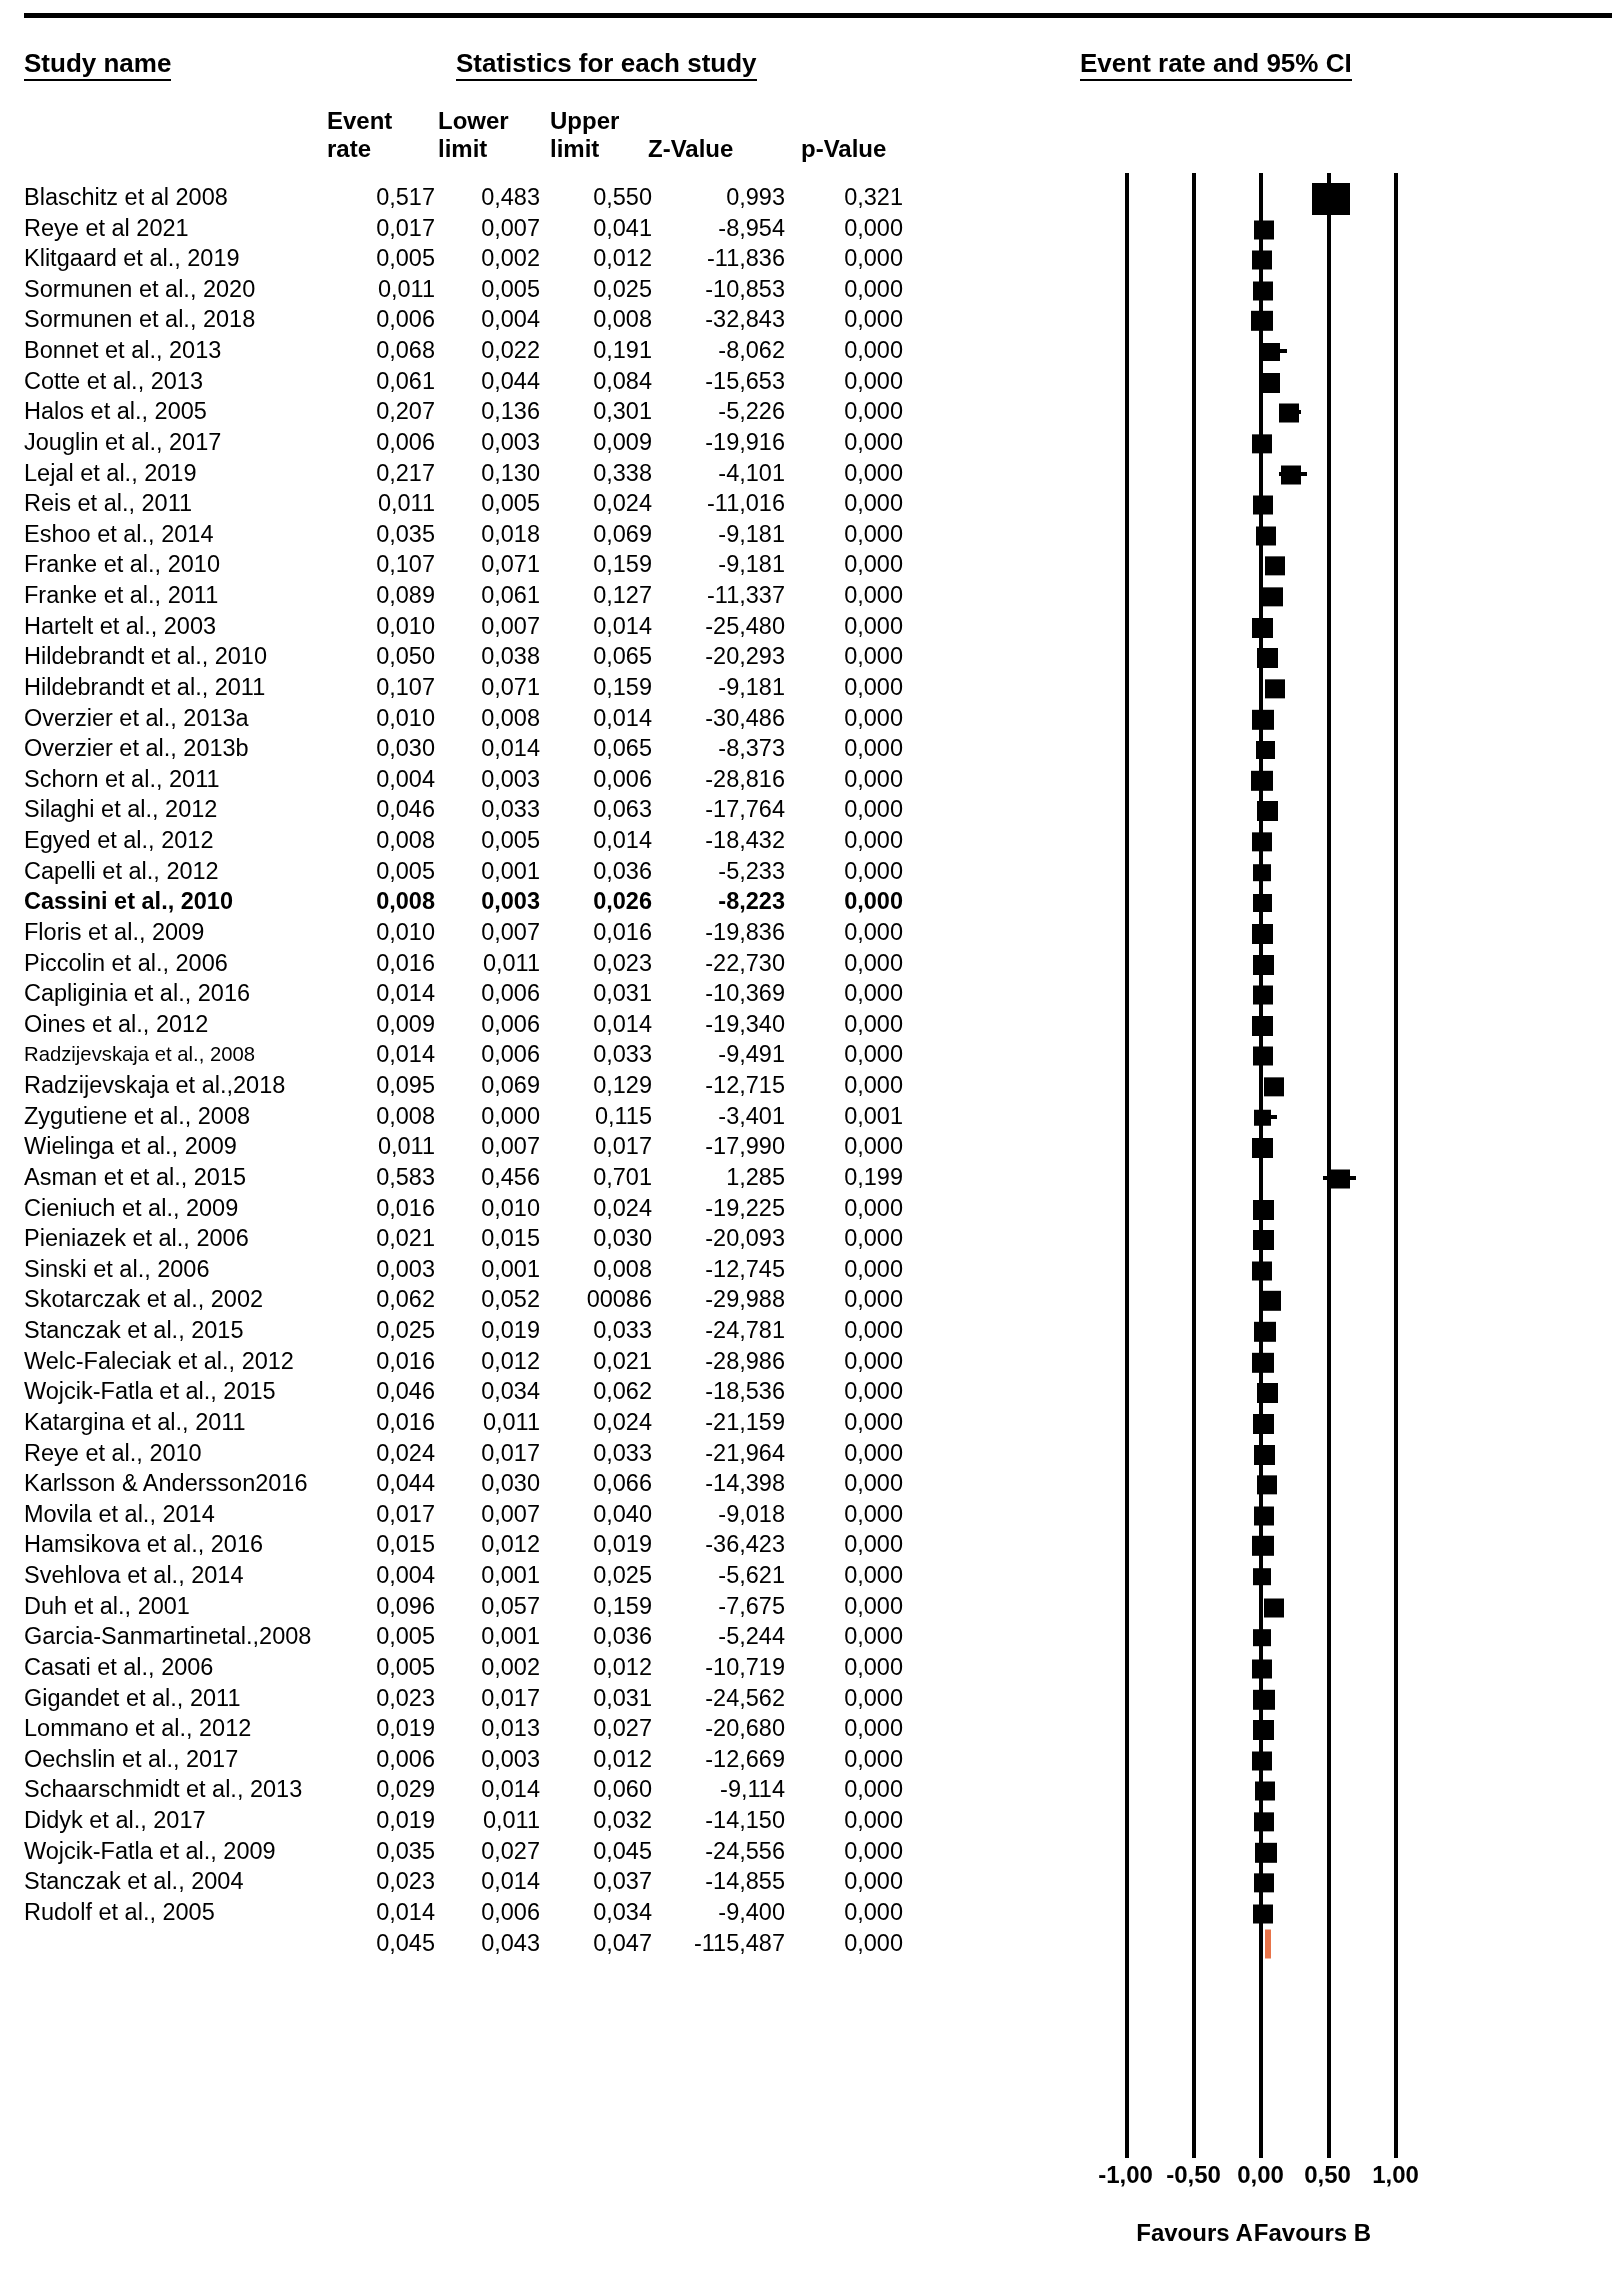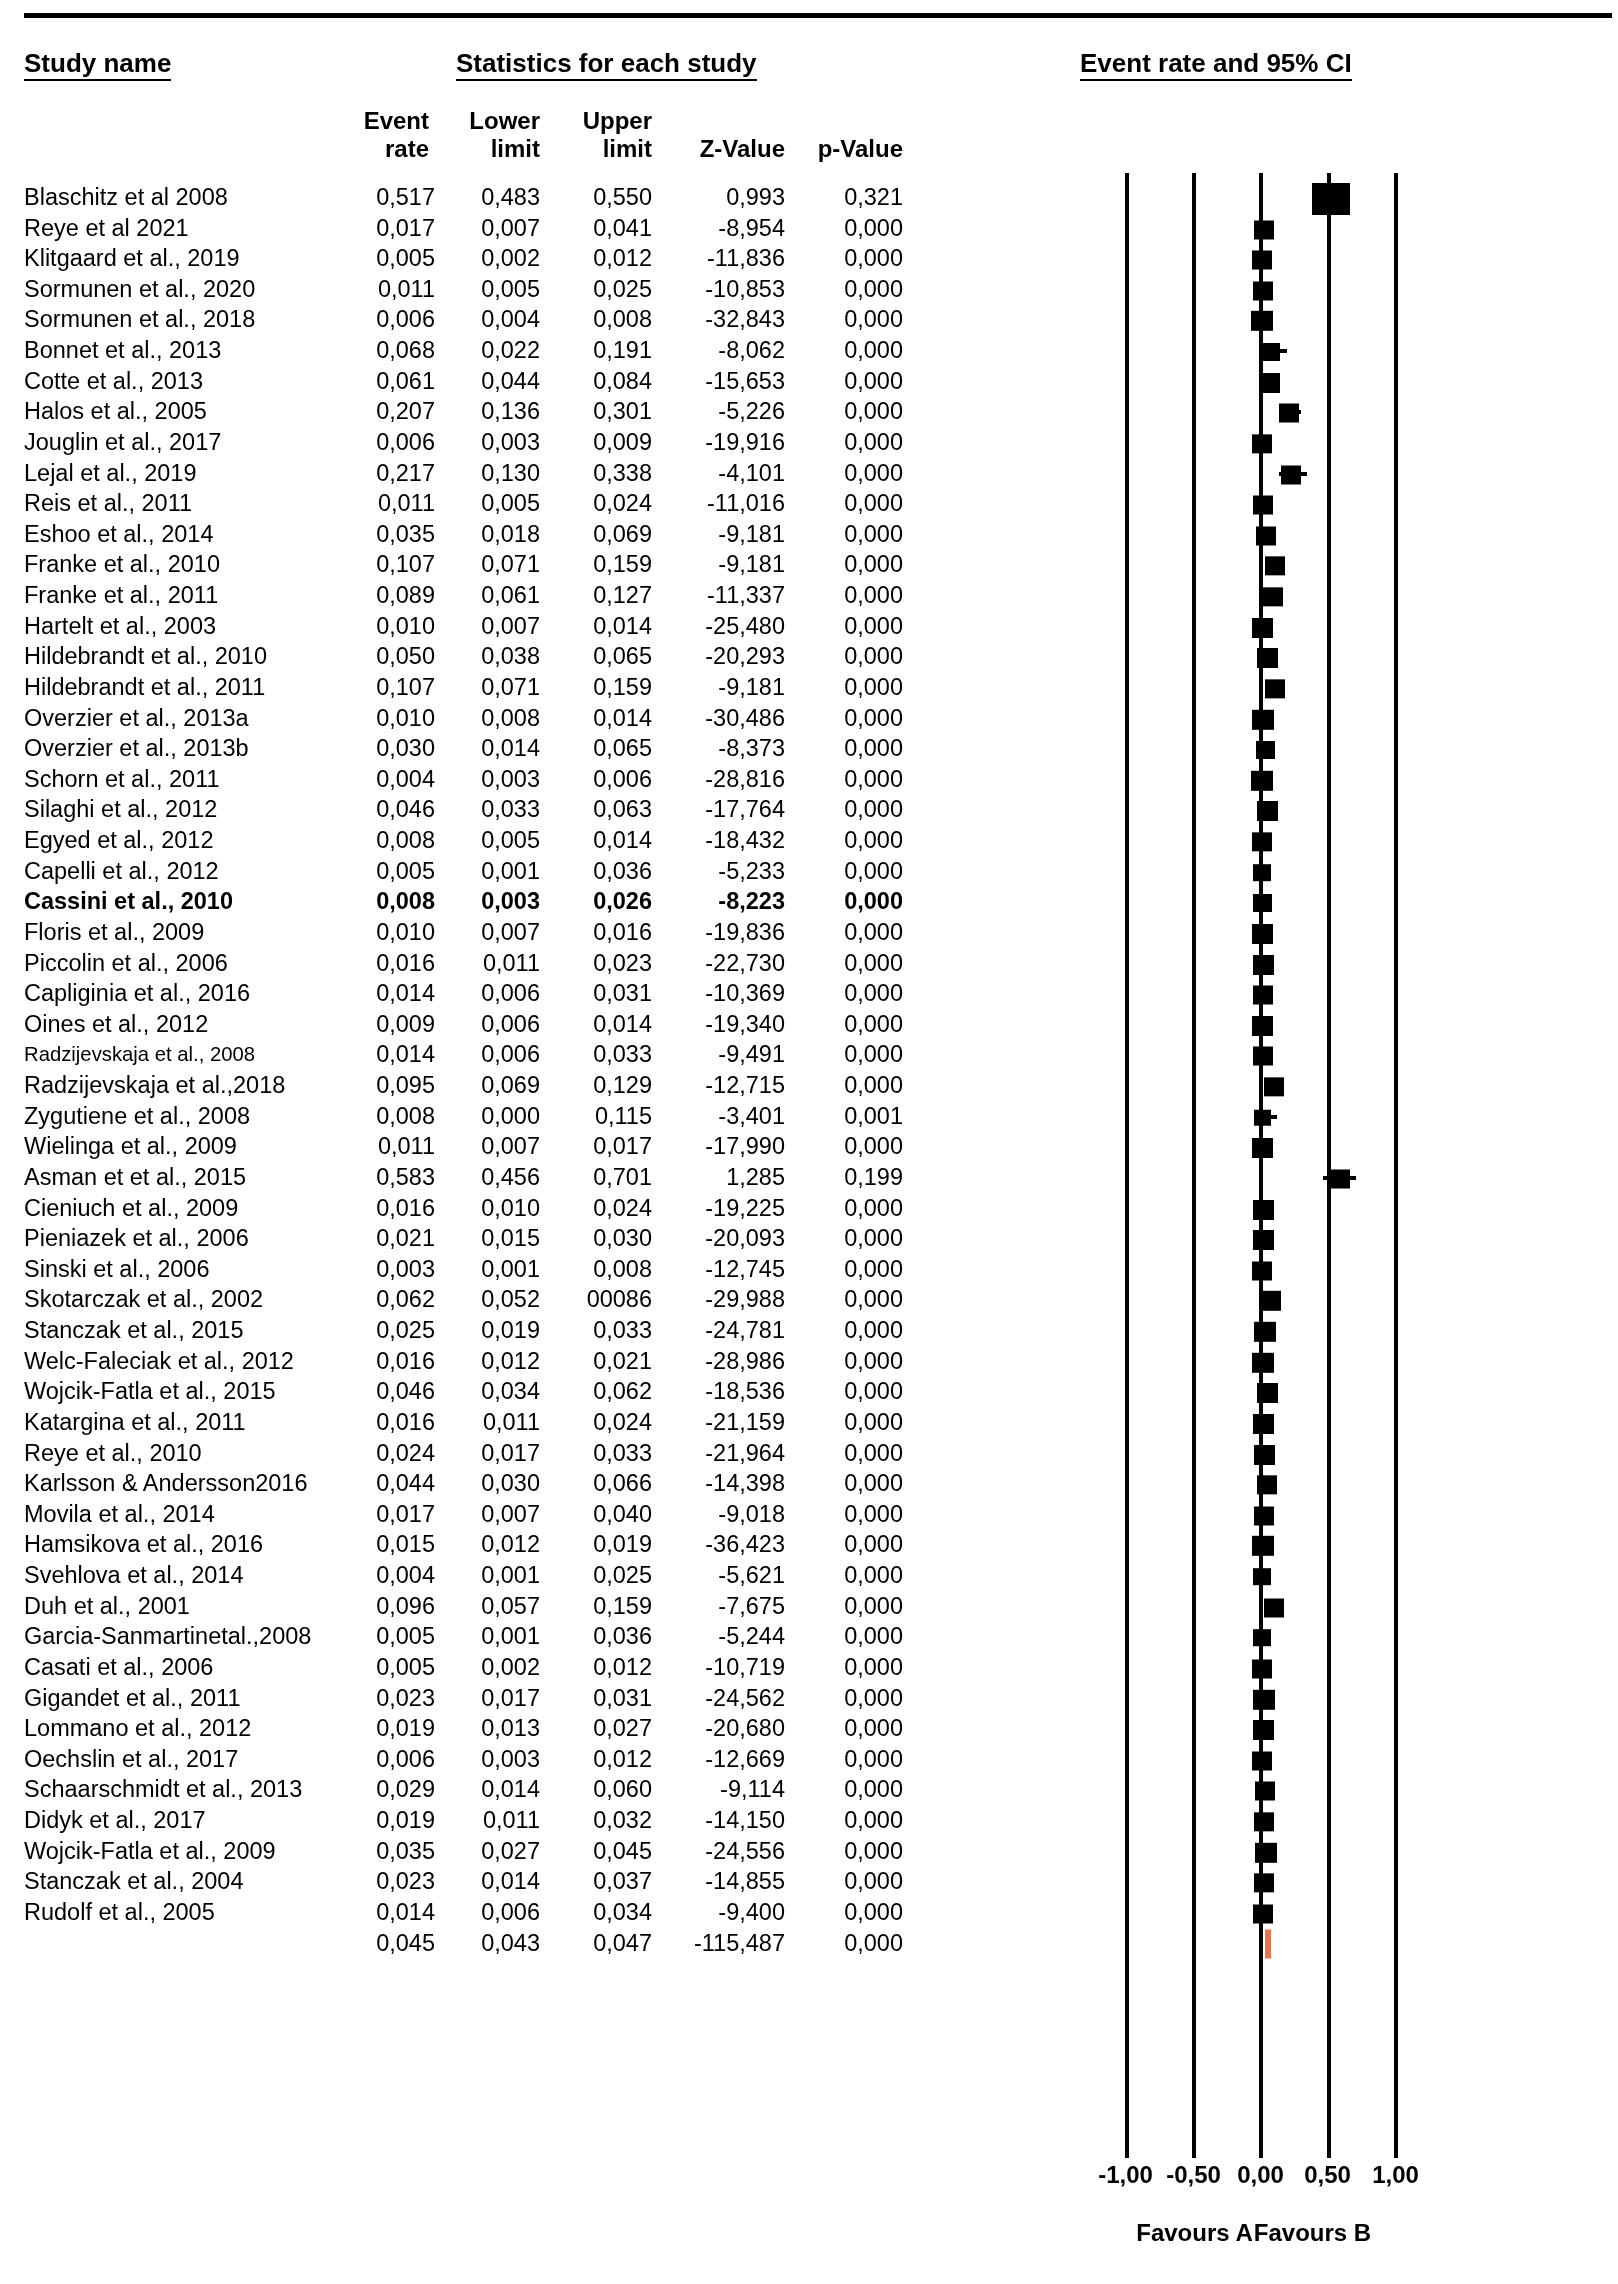--- a/index.html
+++ b/index.html
@@ -48,21 +48,21 @@
   #grp-study  { left: 24px;  top: 50px; }
   #grp-stats  { left: 456px; top: 50px; }
   #grp-plot   { left: 1080px; top: 50px; }
 
   
   .sub-head {
     position: absolute;
     font-size: 24px;
     font-weight: bold;
     line-height: 28px;
-    text-align: right;
+    text-align: left;
     white-space: nowrap;
   }
 
   
   #rows {
     position: absolute;
     left: 0;
     top: 183px;
     width: 953px;
   }

